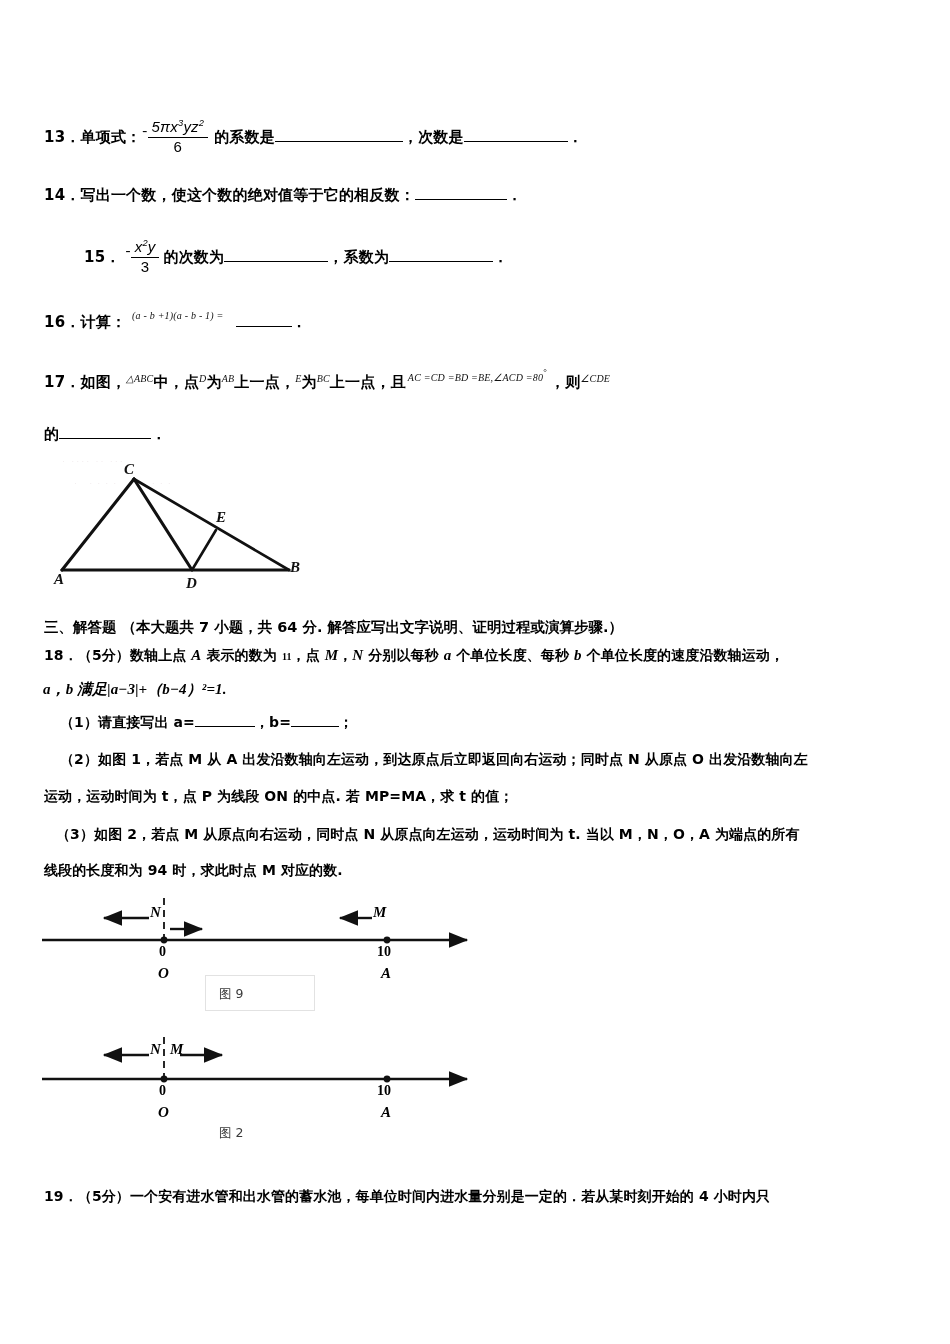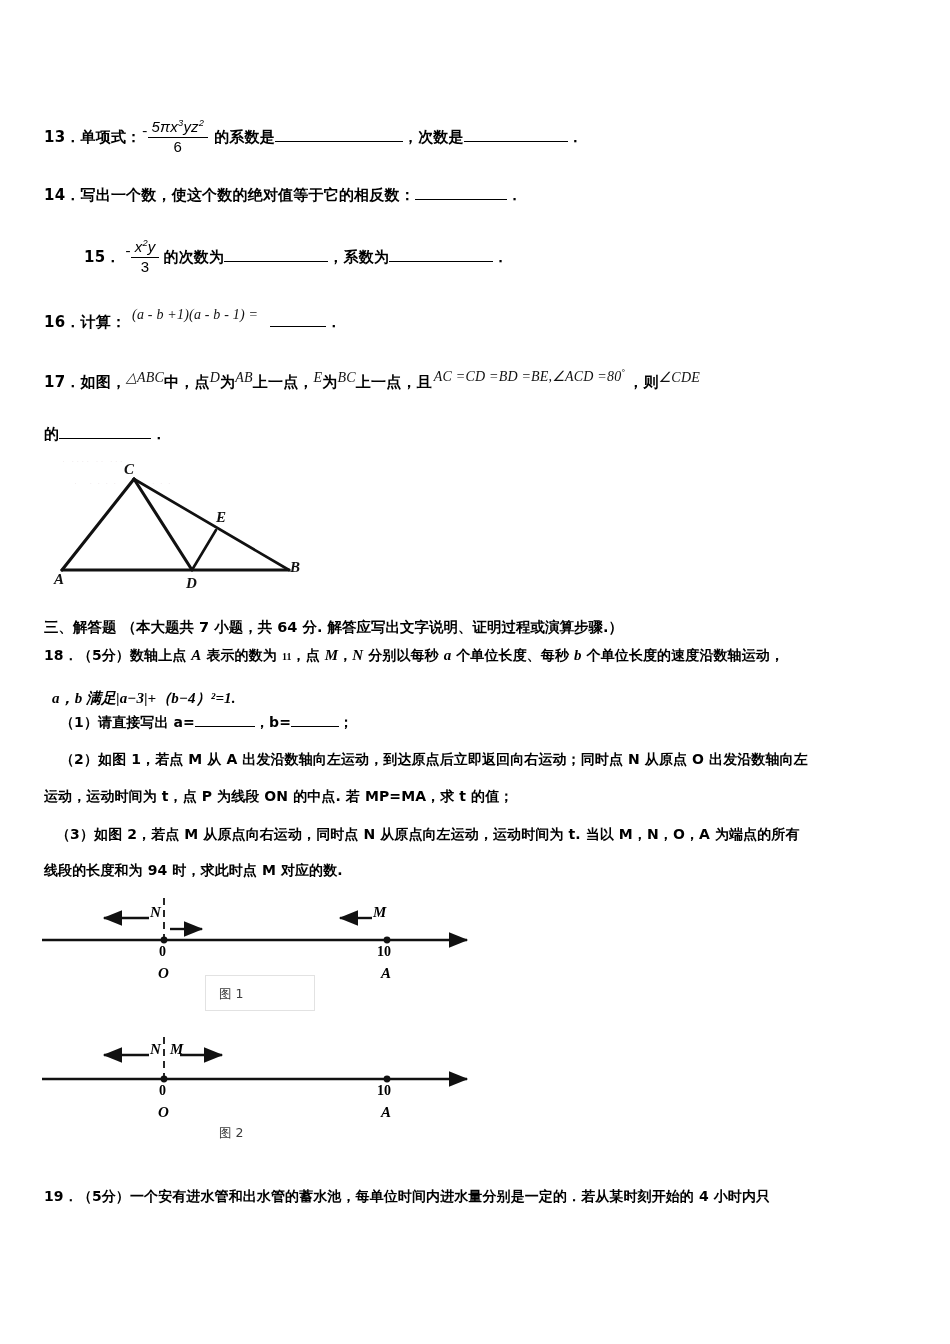--- a/index.html
+++ b/index.html
@@ -58,21 +58,21 @@
   sup.en { font-size: 0.62em; vertical-align: super; line-height: 0; font-style: normal; }
 
   .blank { display: inline-block; border-bottom: 1.4px solid #000; vertical-align: baseline; height: 0.95em; }
   .b-xl { width: 128px; }
   .b-lg { width: 104px; }
   .b-md { width: 92px; }
   .b-sm { width: 60px; }
   .b-xs { width: 48px; }
   .b-t  { width: 56px; }
 
-  .mathit { font-family: "Liberation Serif", serif; font-style: italic; font-size: 14px; color: #111; }
+  .mathit { font-family: "Liberation Serif", serif; font-style: italic; font-size: 10px; color: #111; }
 
   
   .section-head {
     position: absolute;
     font-family: "DejaVu Sans", "Liberation Sans", sans-serif;
     font-weight: 700;
     font-size: 14.5px;
     white-space: nowrap;
   }
   
@@ -167,21 +167,21 @@
       <text x="142" y="136" font-family="Liberation Serif, serif" font-size="15" font-style="italic" font-weight="700" fill="#111">D</text>
       <text x="172" y="70" font-family="Liberation Serif, serif" font-size="15" font-style="italic" font-weight="700" fill="#111">E</text>
     </svg>
   </div>
 
   <div class="section-head" style="left:44px; top:618px;">三、解答题 （本大题共 7 小题，共 64 分. 解答应写出文字说明、证明过程或演算步骤.）</div>
 
   <div class="para" style="left:44px; top:647px;">
     <span>18．</span><span>（5分）</span><span>数轴上点 </span><span class="v">A</span><span> 表示的数为 </span><span class="n">11</span><span>，点 </span><span class="v">M</span><span>，</span><span class="v">N</span><span> 分别以每秒 </span><span class="v">a</span><span> 个单位长度、每秒 </span><span class="v">b</span><span> 个单位长度的速度沿数轴运动，</span>
   </div>
-  <div class="para" style="left:52px; top:680px;margin-top:9px;">
+  <div class="para" style="left:43px; top:680px;">
     <span class="v" style="font-style:italic;">a，b 满足|a−3|+（b−4）²=1.</span>
   </div>
   <div class="para" style="left:60px; top:714px;">
     <span>（1）请直接写出 a=</span><span class="blank b-sm"></span><span>，b=</span><span class="blank b-xs"></span><span>；</span>
   </div>
   <div class="para" style="left:60px; top:751px;">（2）如图 1，若点 M 从 A 出发沿数轴向左运动，到达原点后立即返回向右运动；同时点 N 从原点 O 出发沿数轴向左</div>
   <div class="para" style="left:44px; top:788px;">运动，运动时间为 t，点 P 为线段 ON 的中点. 若 MP=MA，求 t 的值；</div>
   <div class="para" style="left:56px; top:826px;">（3）如图 2，若点 M 从原点向右运动，同时点 N 从原点向左运动，运动时间为 t. 当以 M，N，O，A 为端点的所有</div>
   <div class="para" style="left:44px; top:862px;">线段的长度和为 94 时，求此时点 M 对应的数.</div>
 
@@ -211,21 +211,21 @@
       <line x1="330" y1="22" x2="298" y2="22" stroke="#111" stroke-width="2.4" marker-end="url(#ah1l)"></line>
     </svg>
     <div class="nl-label ital" style="left:108px; top:8px; font-size:15px;">N</div>
     <div class="nl-label ital" style="left:331px; top:8px; font-size:15px;">M</div>
     <div class="nl-label" style="left:117px; top:48px; font-size:14px;">0</div>
     <div class="nl-label ital" style="left:116px; top:69px; font-size:15px;">O</div>
     <div class="nl-label" style="left:335px; top:48px; font-size:14px;">10</div>
     <div class="nl-label ital" style="left:339px; top:69px; font-size:15px;">A</div>
   </div>
   <div class="caption-box" style="left:205px; top:975px; width:110px; height:36px;"></div>
-  <div class="fig-caption" style="left:219px; top:986px;">图 1</div>
+  <div class="fig-caption" style="left:219px; top:986px;">图 9</div>
 
   <div class="numline" style="left:42px; top:1035px;">
     <svg width="440" height="66" viewBox="0 0 440 66">
       <defs>
         <marker id="ah2" markerWidth="9" markerHeight="9" refX="7.5" refY="3.2" orient="auto">
           <path d="M0,0 L8,3.2 L0,6.4 z" fill="#111"></path>
         </marker>
       </defs>
       <line x1="0" y1="44" x2="425" y2="44" stroke="#111" stroke-width="2.4" marker-end="url(#ah2)"></line>
       <line x1="122" y1="2" x2="122" y2="42" stroke="#111" stroke-width="1.8" stroke-dasharray="7,5"></line>

